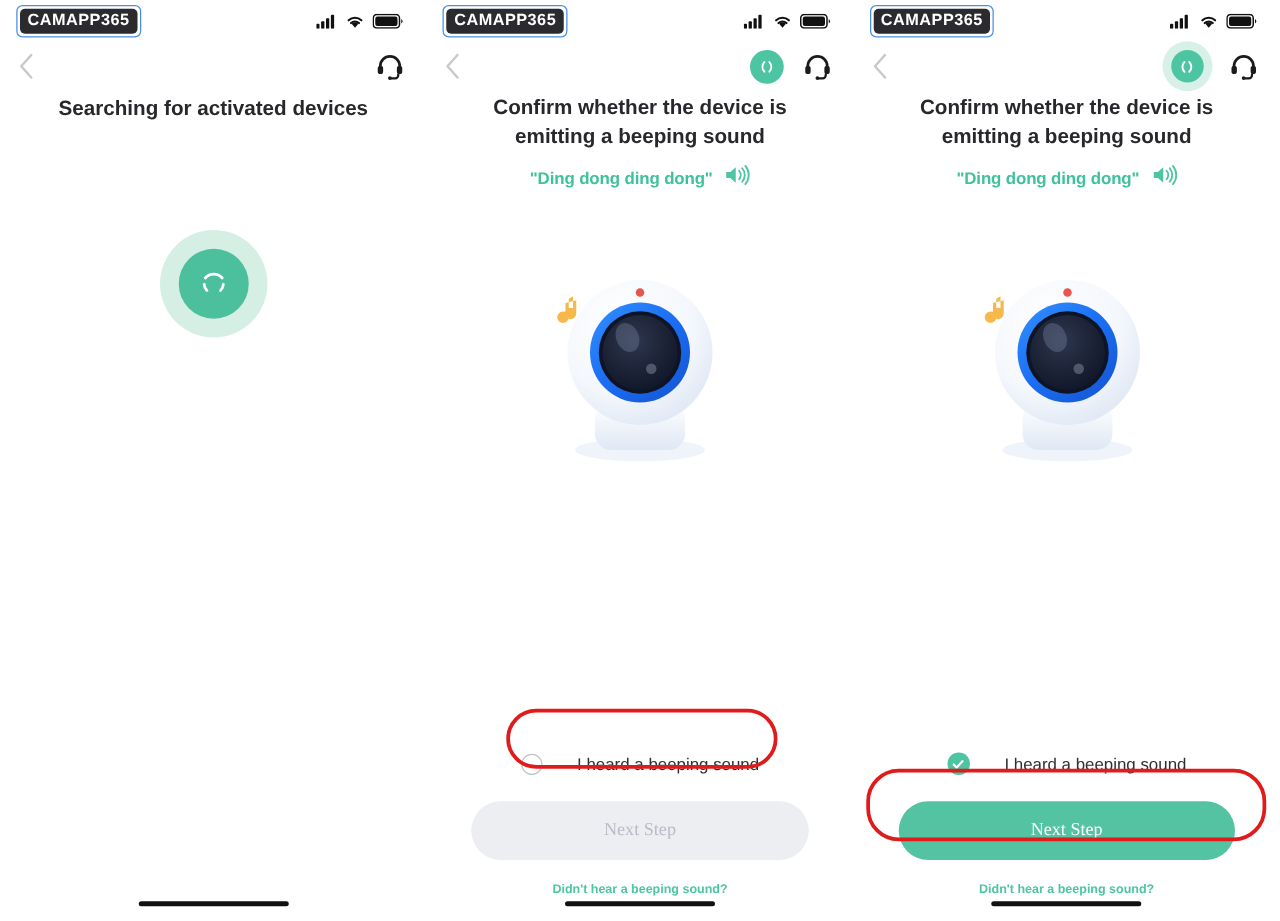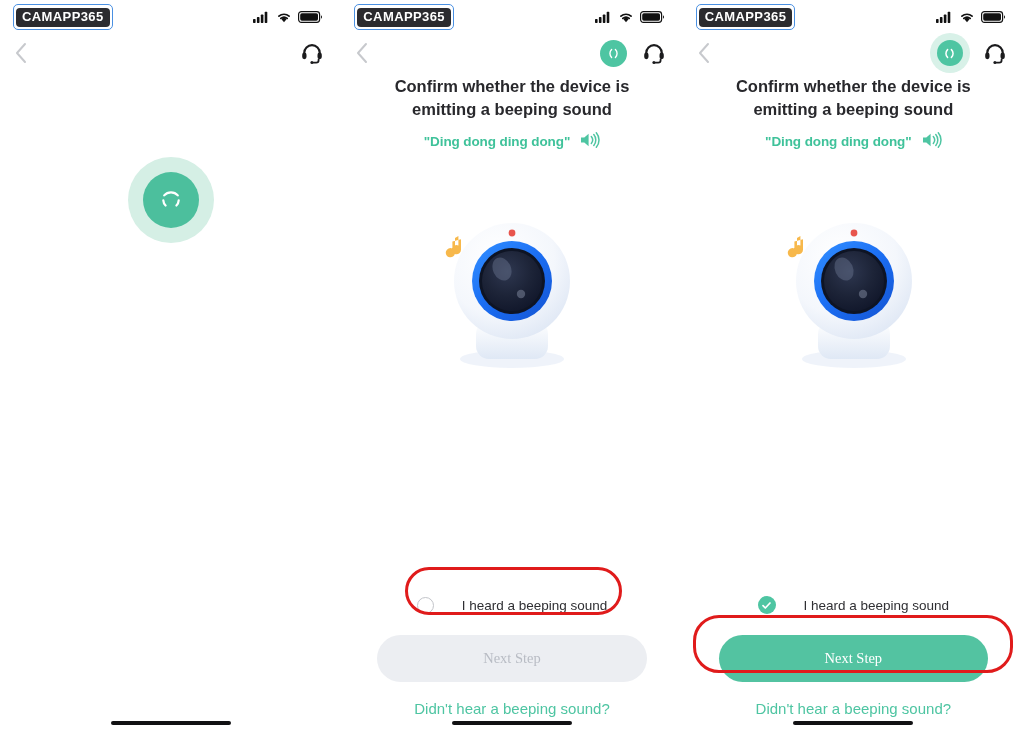--- a/index.html
+++ b/index.html
@@ -252,23 +252,24 @@
   }
   .next-btn.enabled {
     background: #53c3a1;
     color: #ffffff;
   }
 
   .helper-link {
     display: block;
     text-align: center;
     margin-top: 18px;
-    font-size: 15px;
+    font-size: 10px;
     color: #4ec5a2;
     cursor: pointer;
+    font-weight: bold;
   }
 
   .home-indicator {
     position: absolute;
     bottom: 12px;
     left: 50%;
     transform: translateX(-50%);
     width: 120px;
     height: 4.5px;
     border-radius: 3px;
@@ -328,20 +329,21 @@
             <path d="M4.2 14.5 v-2.6 a7.8 7.8 0 0 1 15.6 0 v2.6" stroke="#1b1b1d" stroke-width="2.1" fill="none" stroke-linecap="round"></path>
             <rect x="2.2" y="11.6" width="4.3" height="6.6" rx="2.1" fill="#1b1b1d"></rect>
             <rect x="17.5" y="11.6" width="4.3" height="6.6" rx="2.1" fill="#1b1b1d"></rect>
             <path d="M18.6 18.4 v0.8 a2.4 2.4 0 0 1-2.4 2.4 h-3.4" stroke="#1b1b1d" stroke-width="1.8" fill="none" stroke-linecap="round"></path>
             <circle cx="11.9" cy="21.4" r="1.5" fill="#1b1b1d"></circle>
           </svg>
         </div>
       </div>
     </div>
 
+    <h1 class="title">Searching for activated devices</h1>
 
     <div class="hero searching">
       <div class="search-pulse">
         <div class="search-core">
           <svg width="30" height="30" viewBox="0 0 30 30">
             <path d="M8.2 10.4 a9 9 0 0 1 13.6 0" stroke="#ffffff" stroke-width="2.2" fill="none" stroke-linecap="round"></path>
             <path d="M7.3 15.4 a7.7 7.7 0 0 0 2.3 5.1" stroke="#ffffff" stroke-width="2.2" fill="none" stroke-linecap="round"></path>
             <path d="M22.7 15.4 a7.7 7.7 0 0 1-2.3 5.1" stroke="#ffffff" stroke-width="2.2" fill="none" stroke-linecap="round"></path>
           </svg>
         </div>

